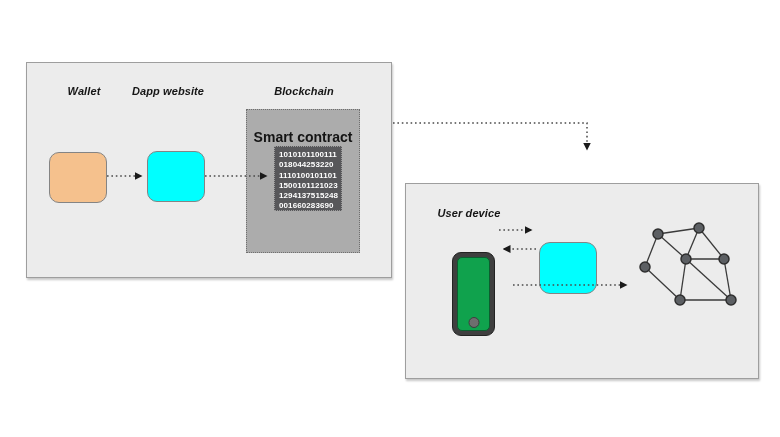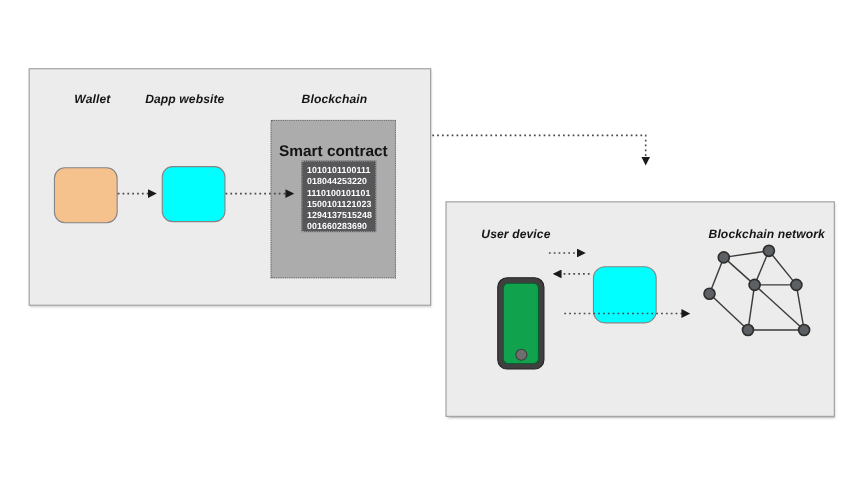--- a/index.html
+++ b/index.html
@@ -67,21 +67,20 @@
         <div class="code-line">1110100101101</div>
         <div class="code-line">1500101121023</div>
         <div class="code-line">1294137515248</div>
         <div class="code-line">001660283690</div>
       </div>
     </div>
   </div>
 
   <div class="panel panel-right">
     <div class="panel-label" style="left:63px;top:23px">User device</div>
-    <div class="panel-label" style="left:291px;top:23px">Blockchain network</div>
 
     <div class="shape phone">
       <div class="phone-screen">
         <div class="phone-home"></div>
       </div>
     </div>
 
     <div class="shape app-box"></div>
   </div>
 

